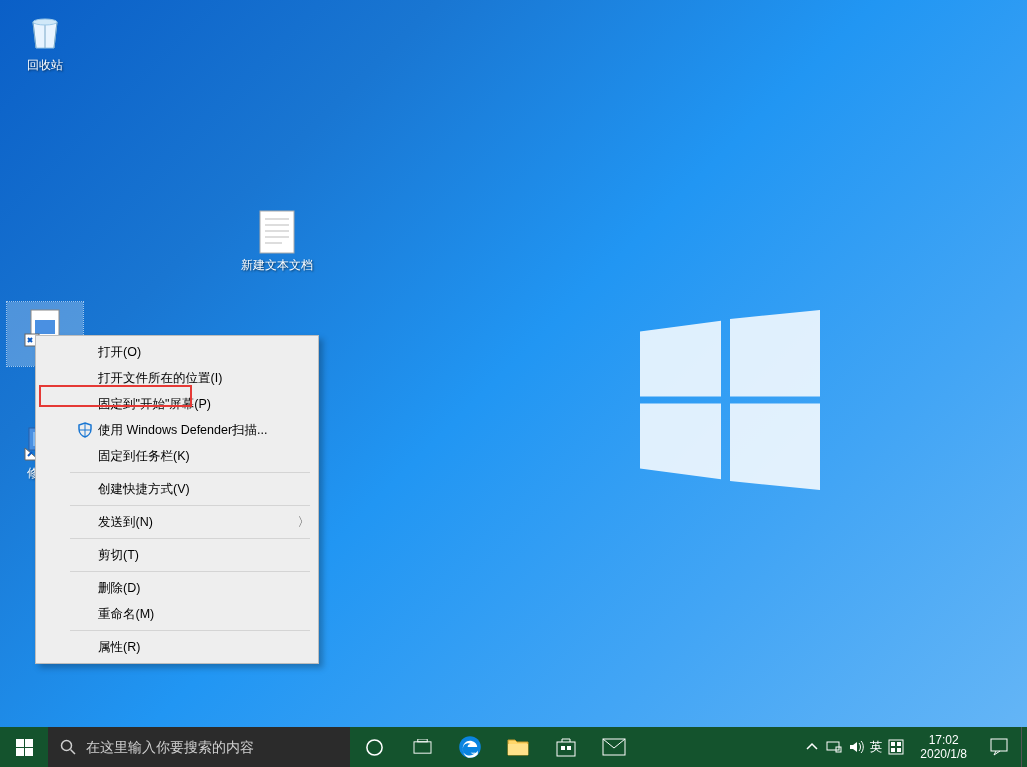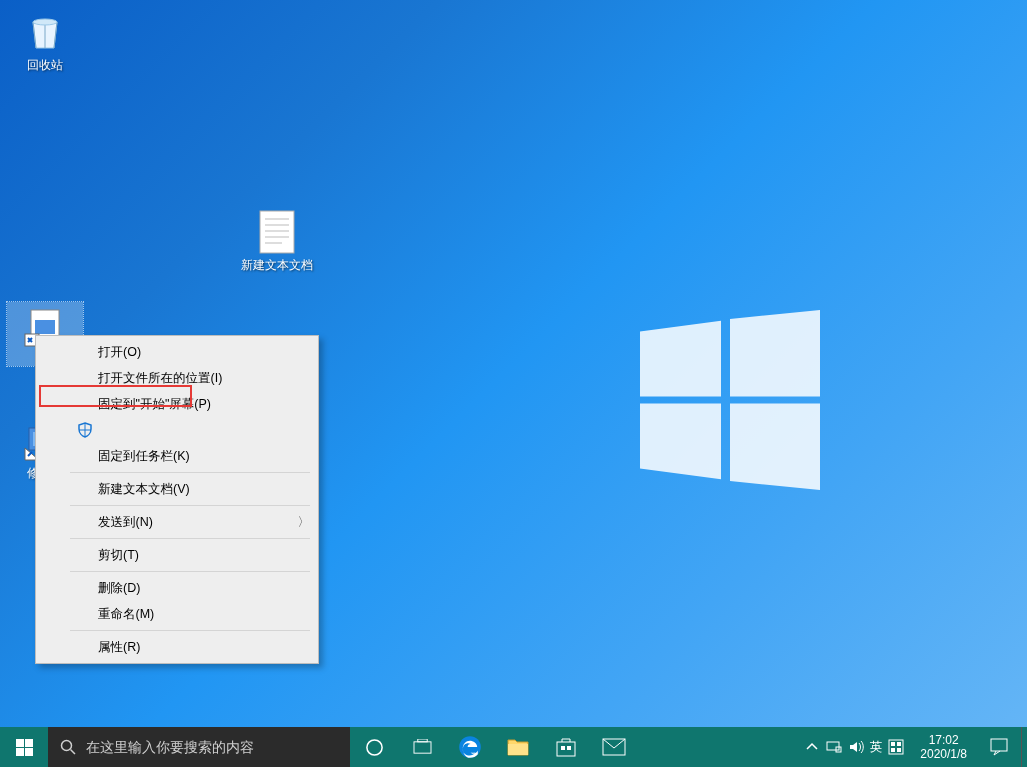--- a/index.html
+++ b/index.html
@@ -27,21 +27,21 @@
       font-size: 12.5px; color: #000; padding: 3px 0;
     }
     .ctx-item { height: 26px; display: flex; align-items: center; padding: 0 8px 0 8px; position: relative; margin-left: 28px; }
     .ctx-iconcol { width: 26px; display:flex; align-items:center; justify-content:center; }
     .ctx-txt { flex: 1; }
     .ctx-chevron { width: 14px; text-align: right; color:#555; }
     .ctx-sep { height: 1px; background: #d4d4d4; margin: 3px 8px 3px 34px; }
     .highlight-box { position:absolute; border: 2px solid #e53935; pointer-events:none; }
     .taskbar {
       position: absolute; bottom:0; left:0; width:1027px; height:40px;
-      background: #0f766e; display: flex; align-items:center; color:#fff;justify-content:flex-end;
+      background: #14532d; display: flex; align-items:center; color:#fff;justify-content:flex-end;
     }
     .tb-start { width:48px; height:40px; display:flex; align-items:center; justify-content:center; }
     .tb-search { width:302px; height:40px; background:#2b2b2b; display:flex; align-items:center; padding:0 12px; gap:10px; }
     .tb-search input {
       background:transparent; border:none; outline:none; color:#ccc; font-size:14px; flex:1;
     }
     .tb-search input::placeholder { color:#cfcfcf; }
     .tb-btn { width:48px; height:40px; display:flex; align-items:center; justify-content:center; }
     .tb-btn svg, .tb-start svg { display:block; }
     .tb-right { margin-left:auto; display:flex; align-items:center; height:40px; }
@@ -128,29 +128,30 @@
         <div class="ctx-txt">固定到"开始"屏幕(P)</div>
       </div>
     <div class="ctx-item">
       <div class="ctx-iconcol">
         <svg class="shield-svg" viewBox="0 0 16 16">
             <path d="M8 1l6 2v4c0 4-3 7-6 8-3-1-6-4-6-8V3z" fill="none" stroke="#1976d2" stroke-width="1.5"></path>
             <line x1="8" y1="1" x2="8" y2="15" stroke="#1976d2"></line>
             <line x1="2" y1="8" x2="14" y2="8" stroke="#1976d2"></line>
           </svg>
       </div>
+      <div class="ctx-txt">使用 Windows Defender扫描...</div>
     </div>
     <div class="ctx-item">
         <div class="ctx-iconcol"></div>
         <div class="ctx-txt">固定到任务栏(K)</div>
       </div>
     <div class="ctx-sep"></div>
     <div class="ctx-item">
         <div class="ctx-iconcol"></div>
-        <div class="ctx-txt">新建文本文档(V)</div>
+        <div class="ctx-txt">创建快捷方式(V)</div>
       </div>
     <div class="ctx-sep"></div>
     <div class="ctx-item">
         <div class="ctx-iconcol"></div>
         <div class="ctx-txt">发送到(N)</div>
         <div class="ctx-chevron">〉</div>
       </div>
     <div class="ctx-sep"></div>
     <div class="ctx-item">
         <div class="ctx-iconcol"></div>

